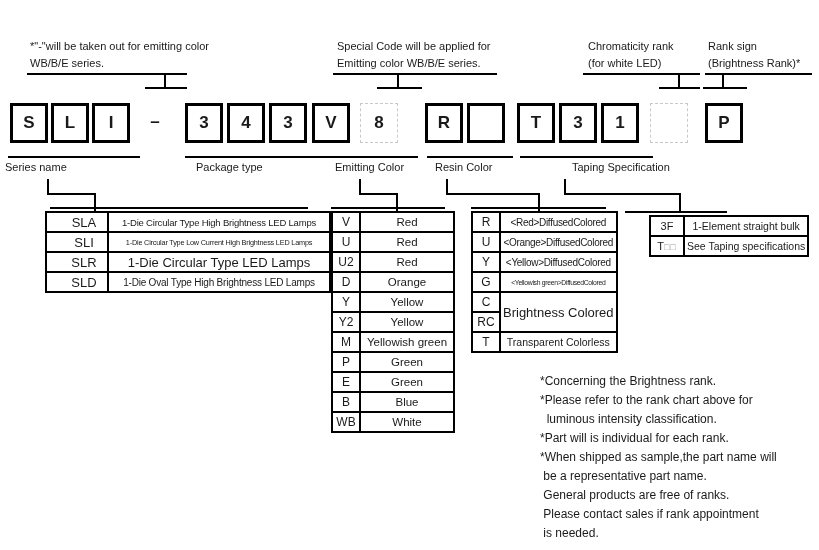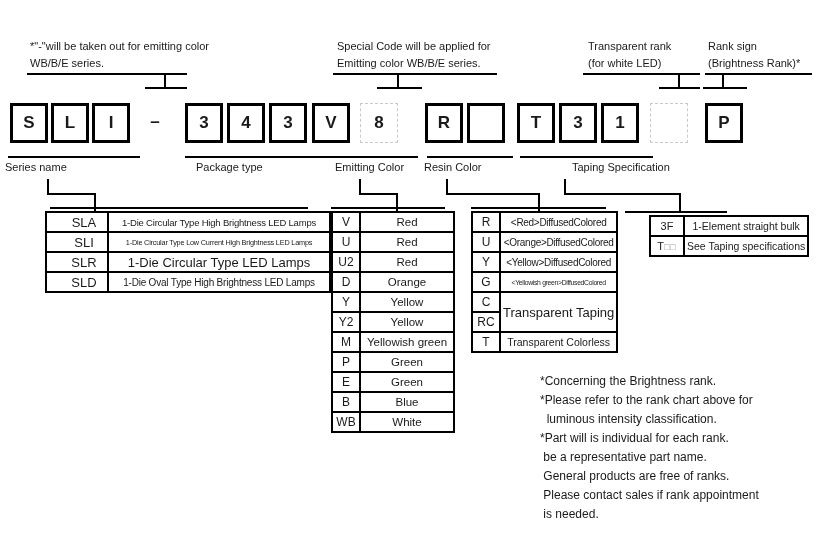--- a/index.html
+++ b/index.html
@@ -44,21 +44,21 @@
 
   <div class="ann" style="left:30px;top:38px;">
     <div>*"-"will be taken out for emitting color</div>
     <div>WB/B/E series.</div>
   </div>
   <div class="ann" style="left:337px;top:38px;">
     <div>Special Code will be applied for</div>
     <div>Emitting color WB/B/E series.</div>
   </div>
   <div class="ann" style="left:588px;top:38px;">
-    <div>Transparent rank</div>
+    <div>Chromaticity rank</div>
     <div>(for white LED)</div>
   </div>
   <div class="ann" style="left:708px;top:38px;">
     <div>Rank sign</div>
     <div>(Brightness Rank)*</div>
   </div>
 
   <div class="hline" style="left:27px;top:73px;width:160px;"></div>
   <div class="hline" style="left:333px;top:73px;width:164px;"></div>
   <div class="hline" style="left:583px;top:73px;width:117px;"></div>
@@ -91,21 +91,21 @@
 
   <div class="hline" style="left:8px;top:156px;width:132px;"></div>
   <div class="hline" style="left:185px;top:156px;width:145px;"></div>
   <div class="hline" style="left:323px;top:156px;width:95px;"></div>
   <div class="hline" style="left:427px;top:156px;width:86px;"></div>
   <div class="hline" style="left:520px;top:156px;width:133px;"></div>
 
   <div class="seglabel" style="left:5px;">Series name</div>
   <div class="seglabel" style="left:196px;">Package type</div>
   <div class="seglabel" style="left:335px;">Emitting Color</div>
-  <div class="seglabel" style="left:424px;">Resin Color</div>
+  <div class="seglabel" style="left:435px;">Resin Color</div>
   <div class="seglabel" style="left:572px;text-align:center;">Taping Specification</div>
 
   <div class="vline" style="left:47px;top:179px;height:16px;"></div>
   <div class="hline" style="left:47px;top:193px;width:49px;"></div>
   <div class="vline" style="left:94px;top:193px;height:18px;"></div>
 
   <div class="vline" style="left:359px;top:179px;height:16px;"></div>
   <div class="hline" style="left:359px;top:193px;width:39px;"></div>
   <div class="vline" style="left:396px;top:193px;height:18px;"></div>
 
@@ -205,21 +205,21 @@
     <tr>
       <td class="code">Y</td>
       <td class="desc">&lt;Yellow&gt;DiffusedColored</td>
     </tr>
     <tr>
       <td class="code">G</td>
       <td class="desc fs-tiny">&lt;Yellowish green&gt;DiffusedColored</td>
     </tr>
     <tr>
       <td class="code">C</td>
-      <td class="desc fs-big" rowspan="2">Transparent Taping</td>
+      <td class="desc fs-big" rowspan="2">Brightness Colored</td>
     </tr>
     <tr>
       <td class="code">RC</td>
     </tr>
     <tr>
       <td class="code">T</td>
       <td class="desc fs-t">Transparent Colorless</td>
     </tr>
   </tbody>
     </table>
@@ -235,19 +235,20 @@
       <td class="desc">See Taping specifications</td>
     </tr>
   </tbody>
     </table>
 
   <div class="notes">
     <div>*Concerning the Brightness rank.</div>
     <div>*Please refer to the rank chart above for</div>
     <div>  luminous intensity classification.</div>
     <div>*Part will is individual for each rank.</div>
+    <div>*When shipped as sample,the part name will</div>
     <div> be a representative part name.</div>
     <div> General products are free of ranks.</div>
     <div> Please contact sales if rank appointment</div>
     <div> is needed.</div>
   </div>
 
 </div>
 
 </body></html>

